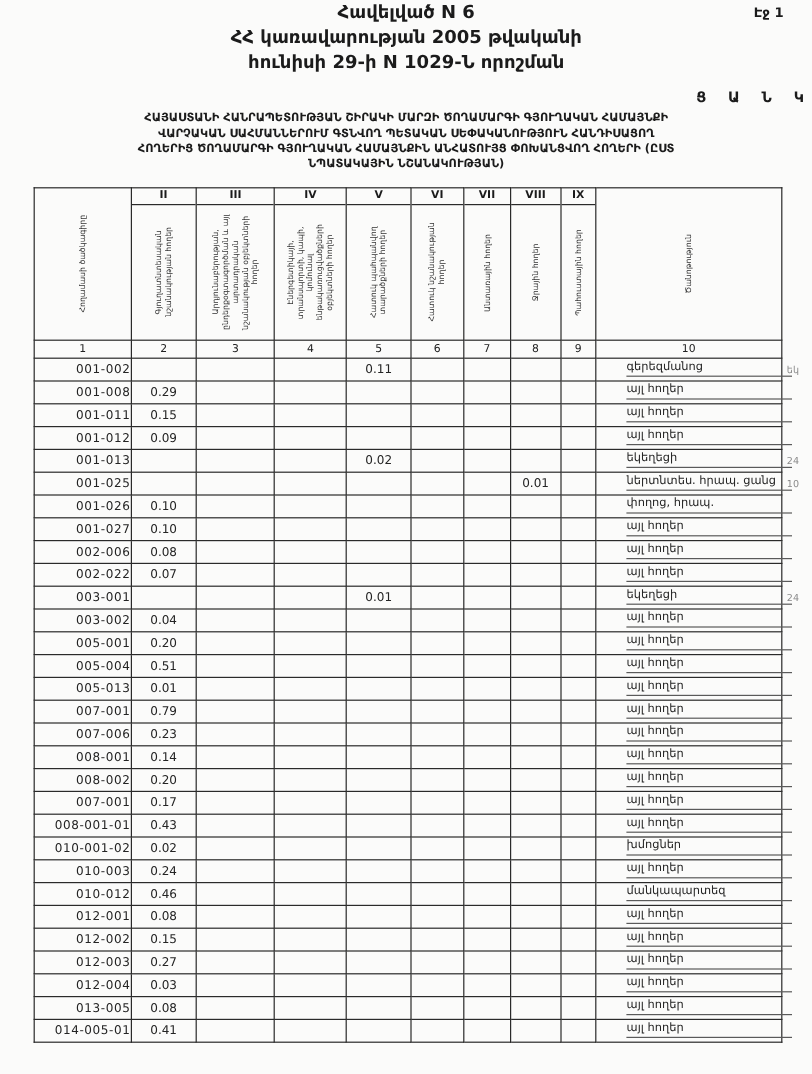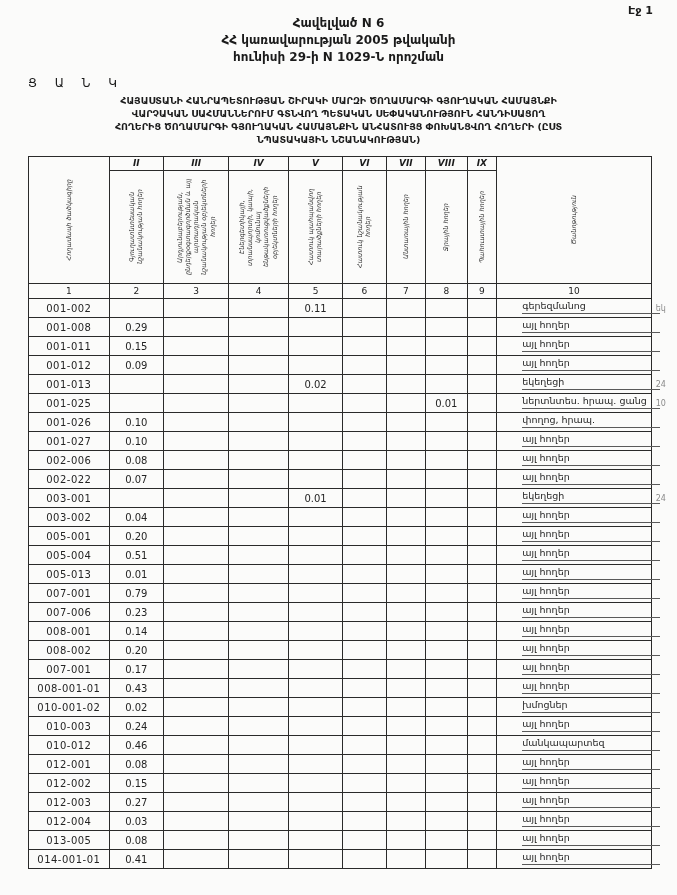--- a/index.html
+++ b/index.html
@@ -2,41 +2,41 @@
 <html><head>
 <meta charset="utf-8">
 <style>
   html,body { margin:0; padding:0; background:#d9d9d9; }
   .page {
     position:relative; width:677px; height:895px; margin:0 auto;
     background:#fbfbfa; color:#1b1b1b; overflow:hidden;
     font-family:"DejaVu Sans", sans-serif;
   }
   .page-number { position:absolute; top:4px; right:24px; font-size:11px; font-weight:bold; }
-  .doc-header { text-align:center; padding-top:15px; font-size:12px; font-weight:bold; line-height:1.4; }
-  .list-label { text-align:left; font-size:12px; font-weight:normal; letter-spacing:7px; margin-top:11px;padding-left:28px; }
+  .doc-header { text-align:center; padding-top:0; font-size:15px; font-weight:bold; line-height:1.4; }
+  .list-label { text-align:right; font-size:12px; font-weight:bold; letter-spacing:7px; margin-top:11px; }
   .main-title { text-align:center; font-size:9.5px; font-weight:bold; line-height:1.35; margin-top:5px; }
 
   .table-wrap { position:absolute; left:28px; top:156px; }
   table { border-collapse:collapse; table-layout:fixed; }
   th, td { border:1px solid #2a2a2a; padding:0; }
-  th { font-weight:normal; vertical-align:top;font-style:italic; }
+  th { font-weight:normal; vertical-align:top; }
 
   .roman { height:13px; line-height:13px; text-align:center; font-size:9px; font-weight:bold;
            border-bottom:1px solid #2a2a2a; }
   .hcell { height:112px; display:flex; align-items:center; justify-content:center; overflow:hidden; }
   .hcell.full { height:126px; }
   .vtext { writing-mode:vertical-rl; transform:rotate(180deg); font-size:6.5px; line-height:1.25;
            max-height:104px; color:#333; text-align:center; }
   .nb { border-top:none; border-right:none; border-bottom:none; background:transparent; }
 
   .num { height:14px; line-height:14px; text-align:center; font-size:9px; color:#222; }
 
   tbody td { height:18px; font-size:10px; color:#242424; }
-  td.code { text-align:center; padding-left:0; letter-spacing:0.5px; }
+  td.code { text-align:right; padding-left:0; letter-spacing:0.5px; }
   td.val  { text-align:center; }
   td.purpose { text-align:left; padding:0 4px 0 7px; font-size:9.5px; }
   .purpose-text { display:inline-block; width:97%; border-bottom:1px solid #5a5a5a;
                   padding-bottom:2px; white-space:nowrap; overflow:hidden;margin-left:18px; }
   td.margin-note { border:none; font-size:8px; color:#8a8a8a; text-align:left; padding-left:4px; }
 </style>
 </head>
 <body>
 
 <div class="page">
@@ -521,21 +521,21 @@
             <td class="val"></td>
             <td class="val"></td>
             <td class="val"></td>
             <td class="val"></td>
             <td class="val"></td>
             <td class="val"></td>
             <td class="purpose"><span class="purpose-text">այլ հողեր</span></td>
             <td class="margin-note"></td>
           </tr>
           <tr>
-            <td class="code">014-001-01</td>
+            <td class="code">014-005-01</td>
             <td class="val">0.41</td>
             <td class="val"></td>
             <td class="val"></td>
             <td class="val"></td>
             <td class="val"></td>
             <td class="val"></td>
             <td class="val"></td>
             <td class="val"></td>
             <td class="purpose"><span class="purpose-text">այլ հողեր</span></td>
             <td class="margin-note"></td>

